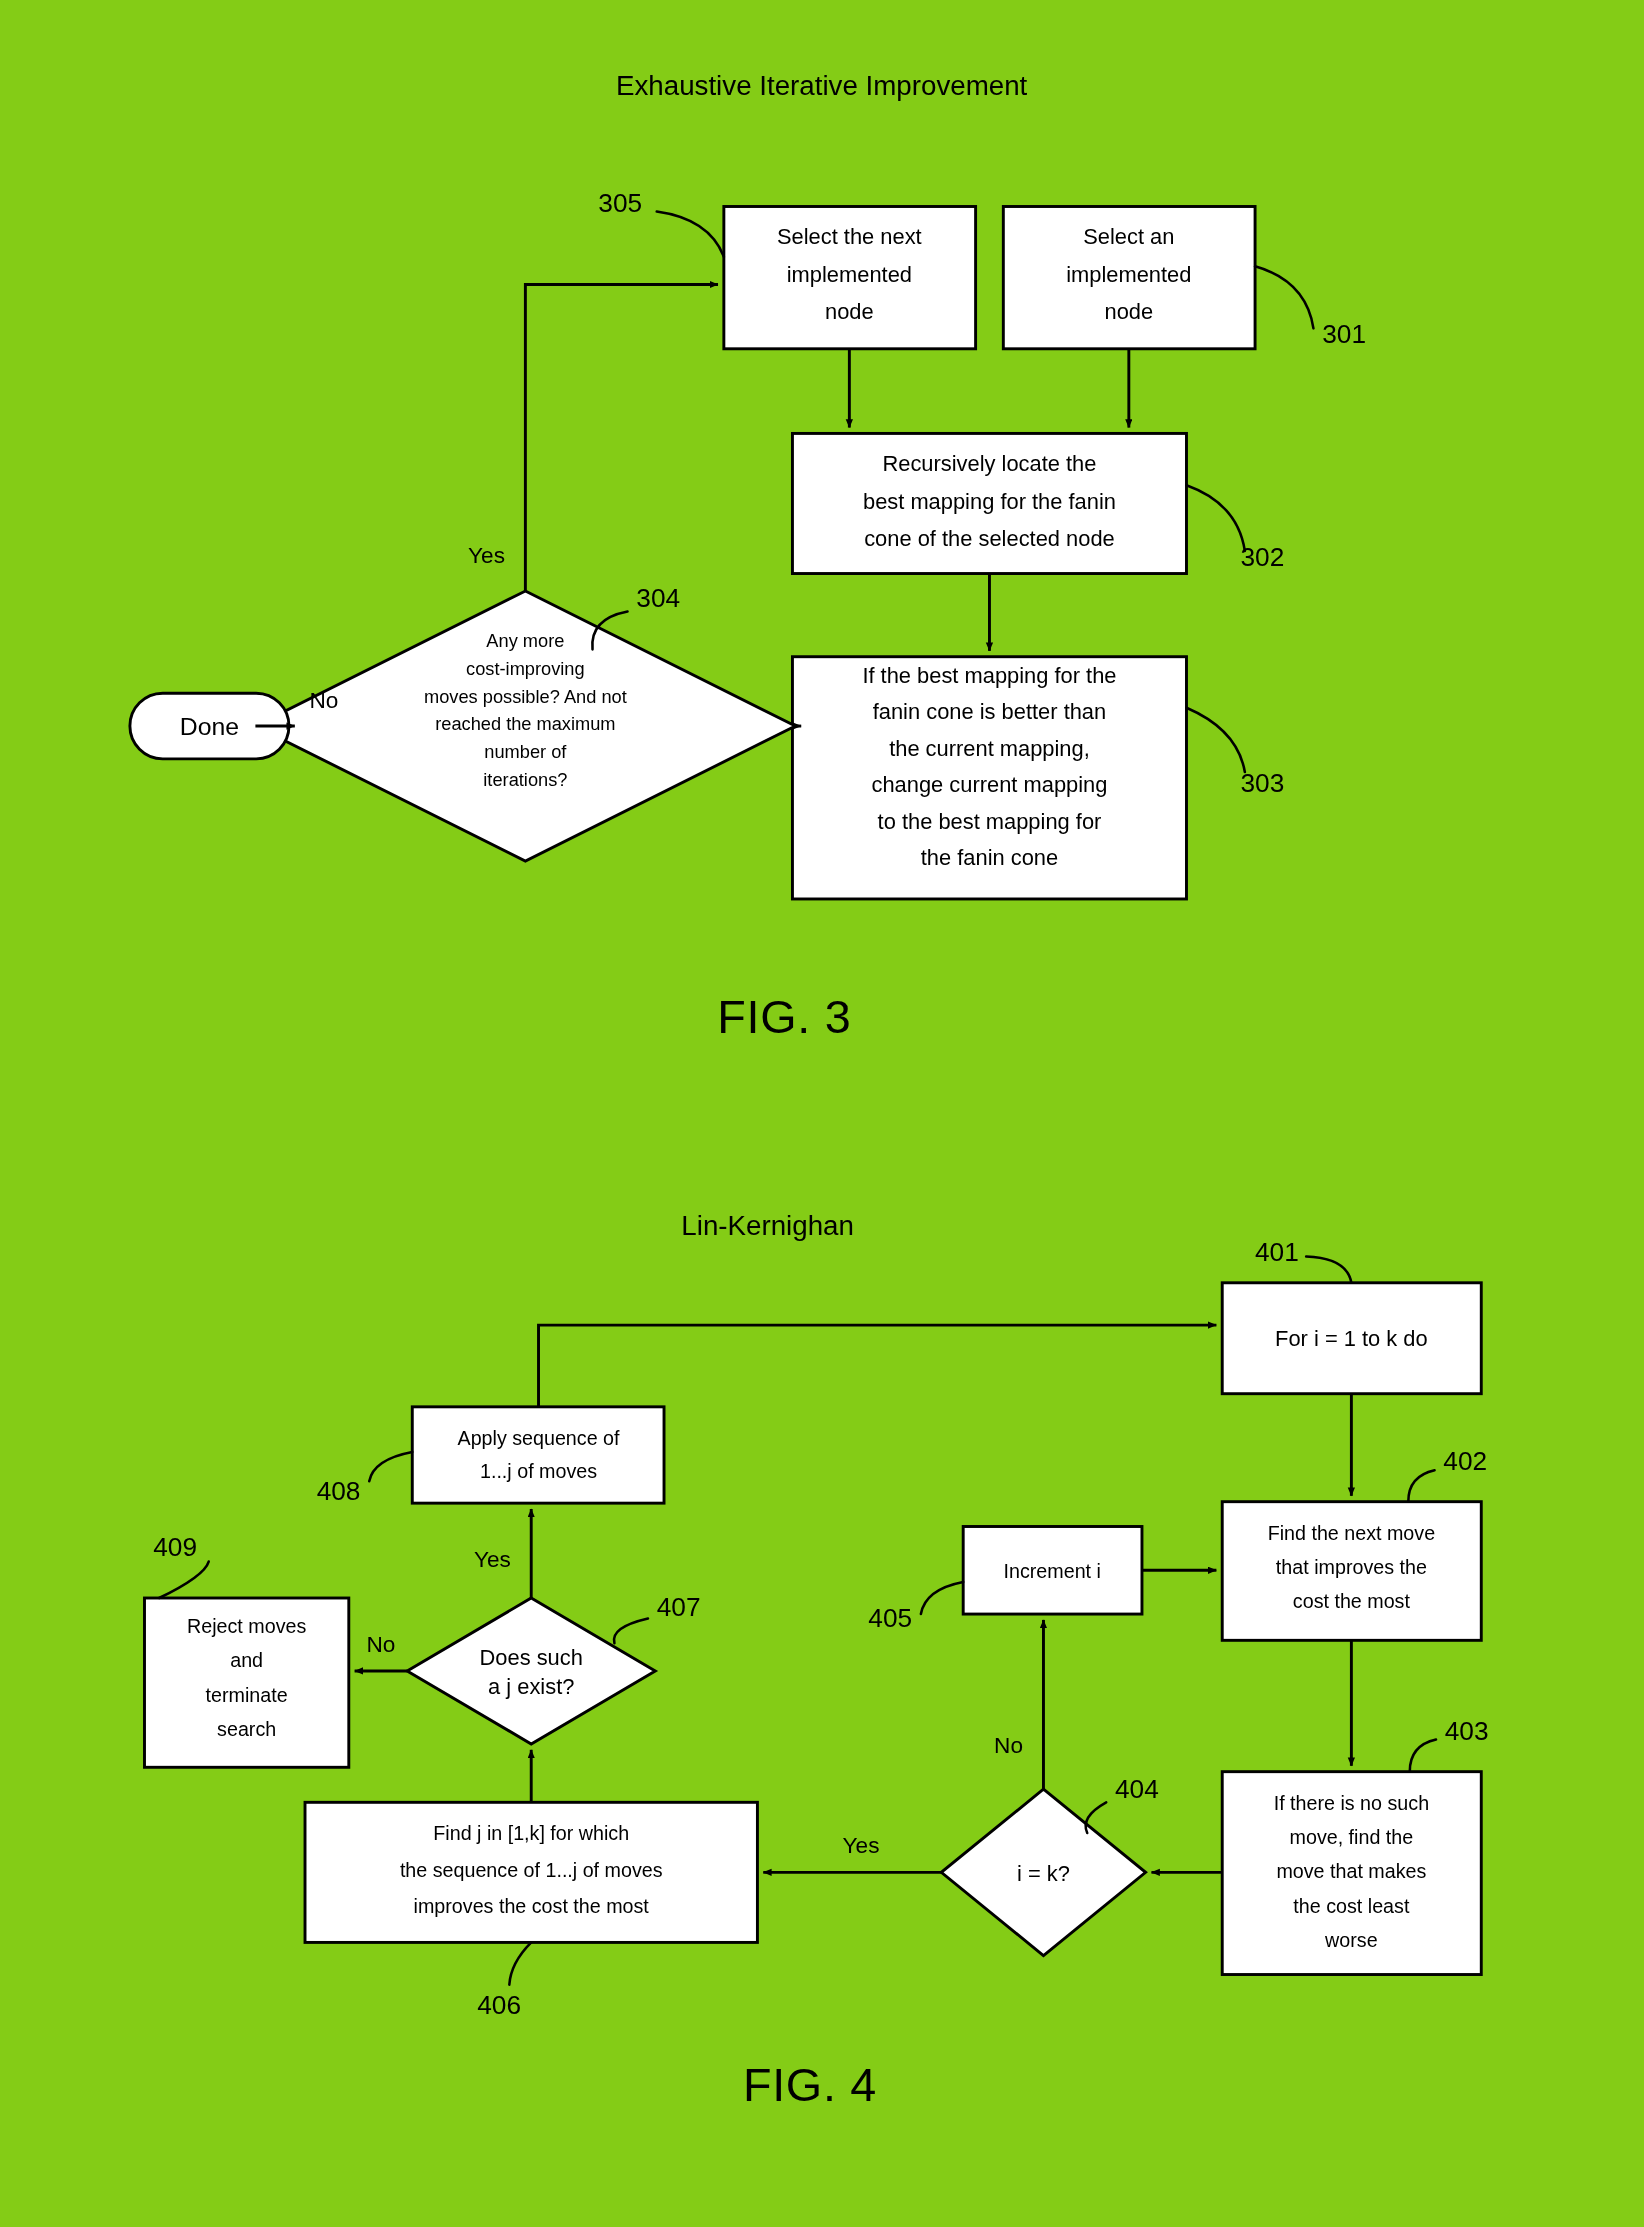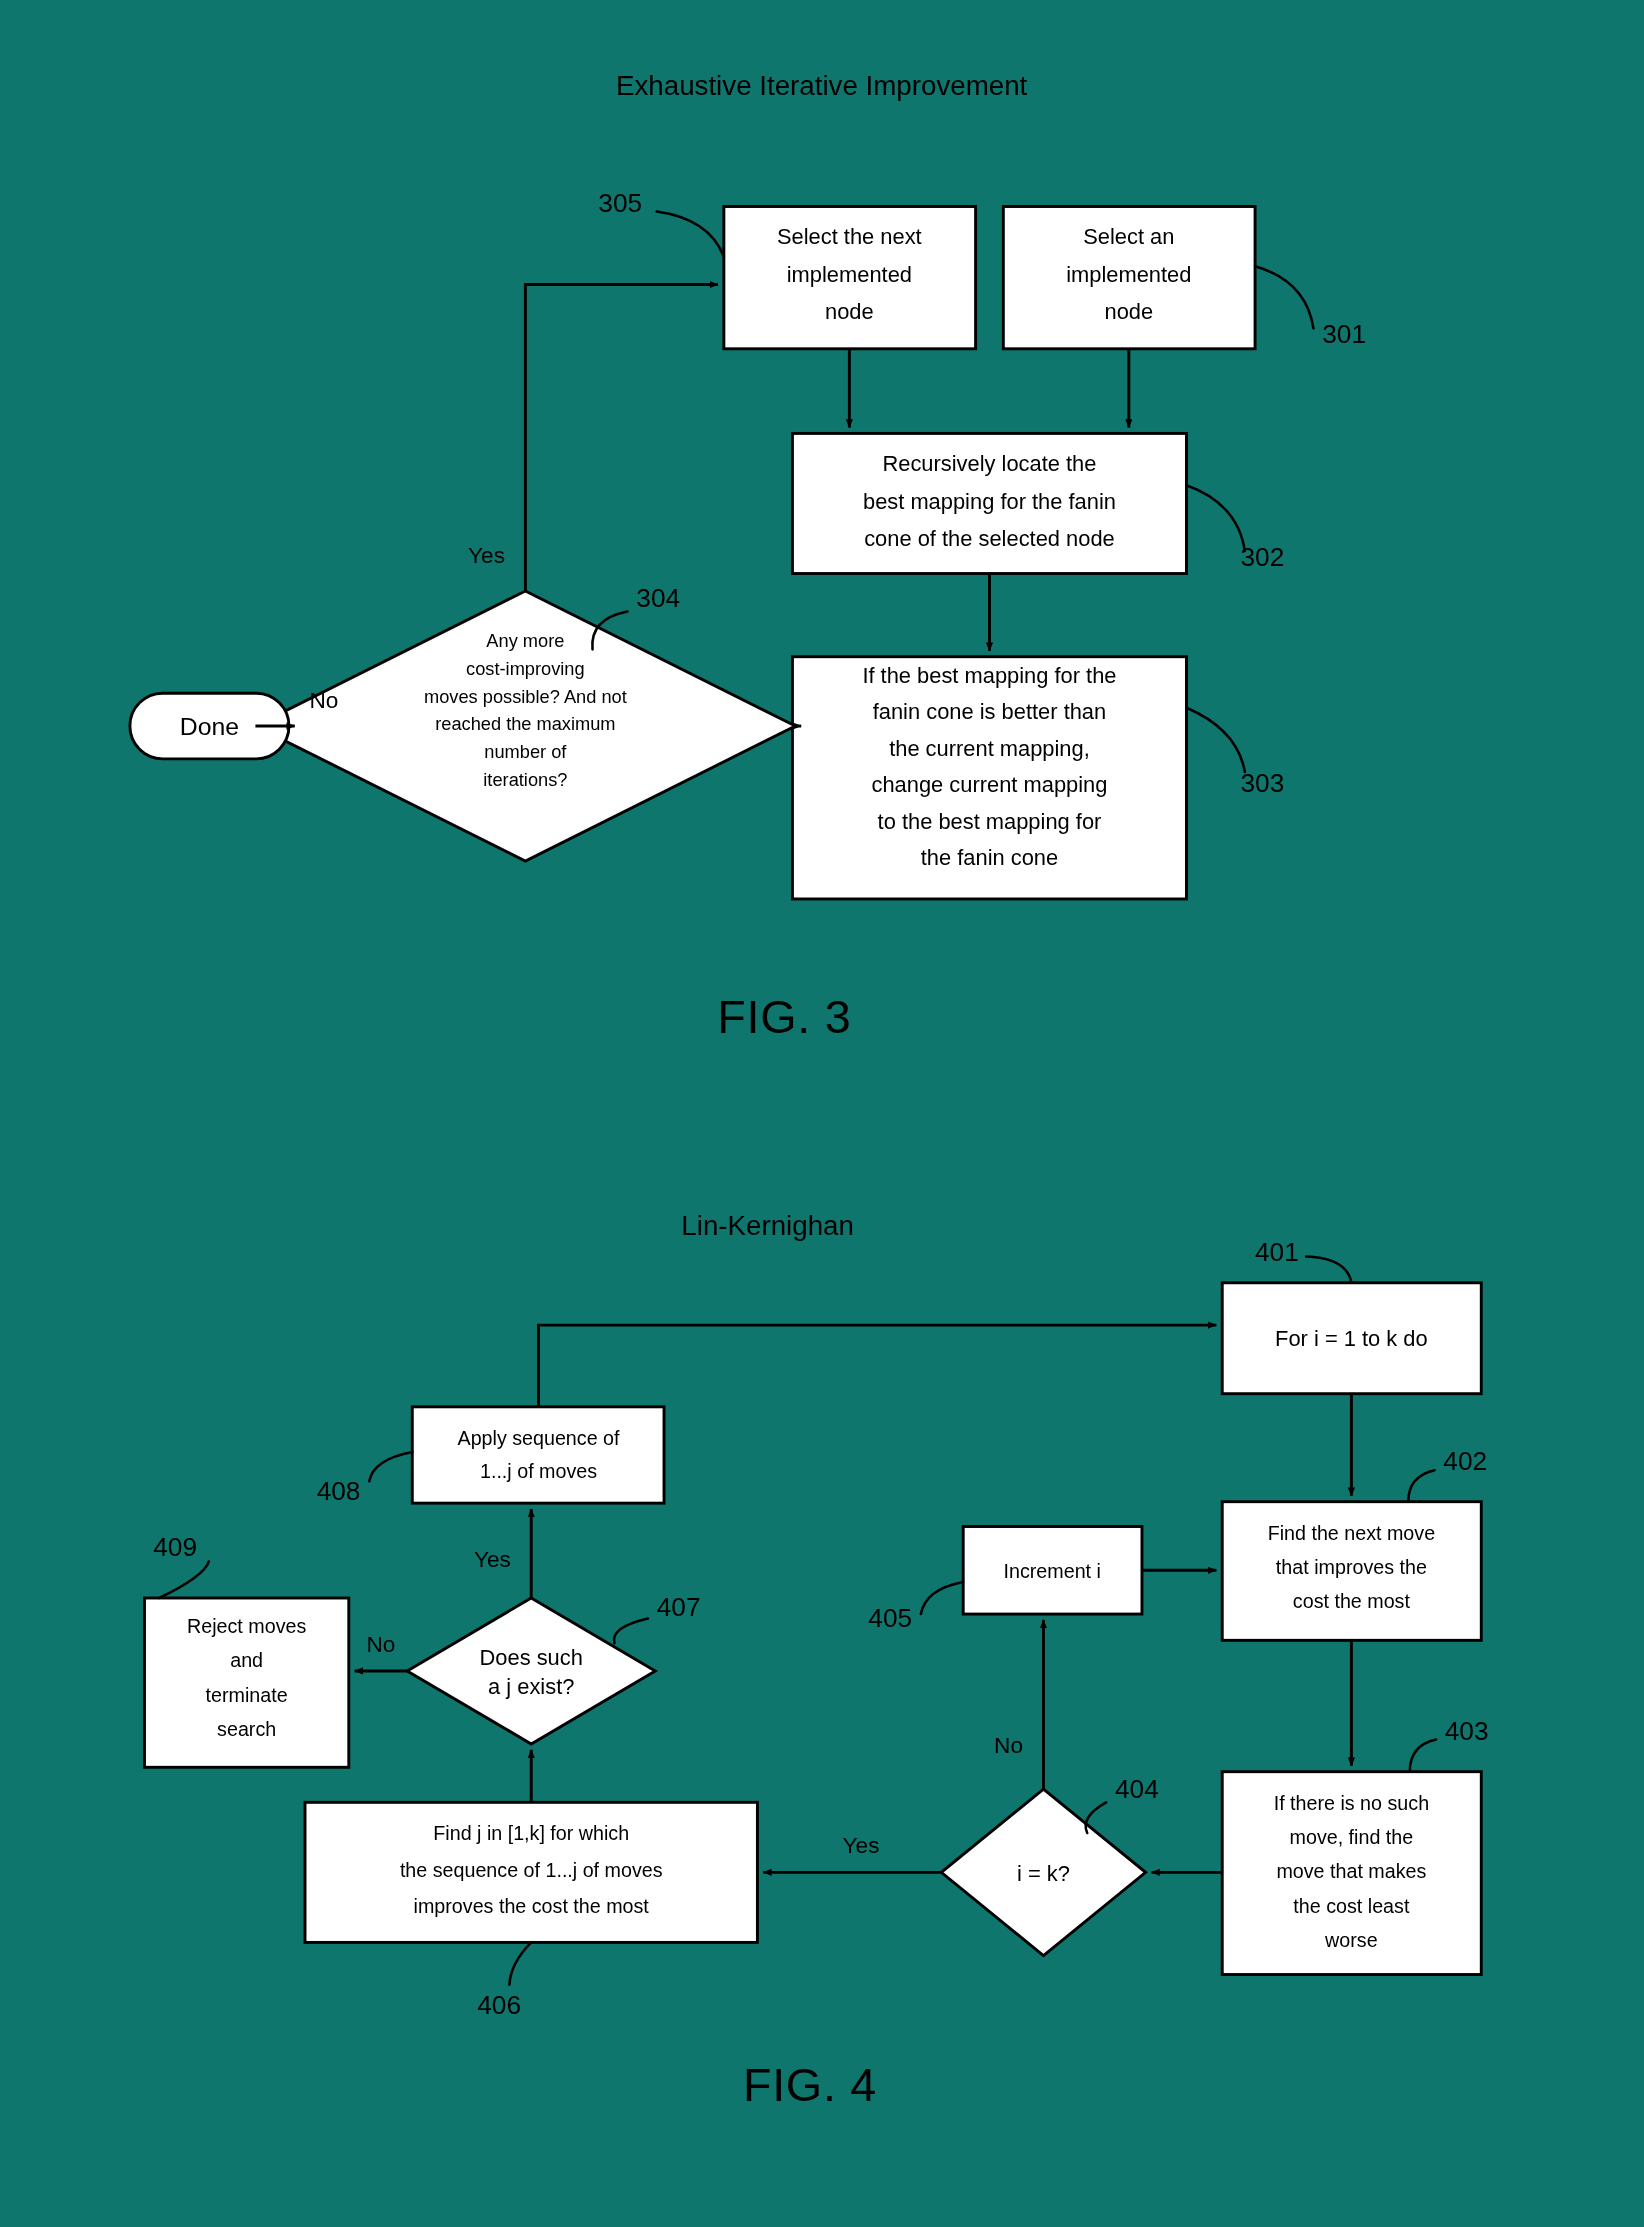--- a/index.html
+++ b/index.html
@@ -15,21 +15,21 @@
     color: #000000;
     overflow: hidden;
     position: relative;
   }
   #sheet {
     position: absolute;
     left: 0;
     top: 0;
     width: 1644px;
     height: 2227px;
-    background: #0f766e;
+    background: #84cc16;
   }
   svg.figure {
     position: absolute;
     left: 0;
     top: 0;
     width: 1644px;
     height: 2227px;
     overflow: visible;
   }
   .shape {

